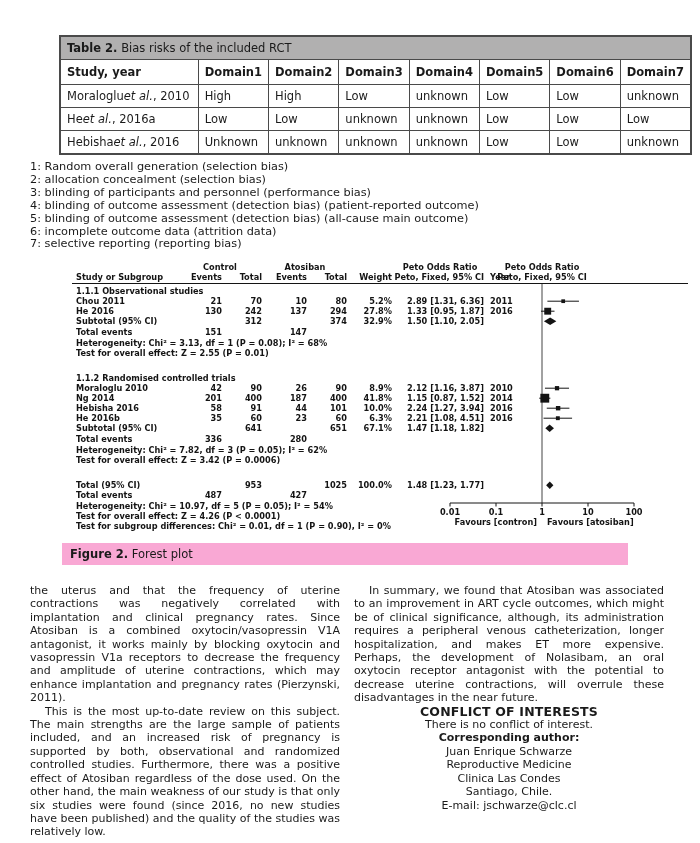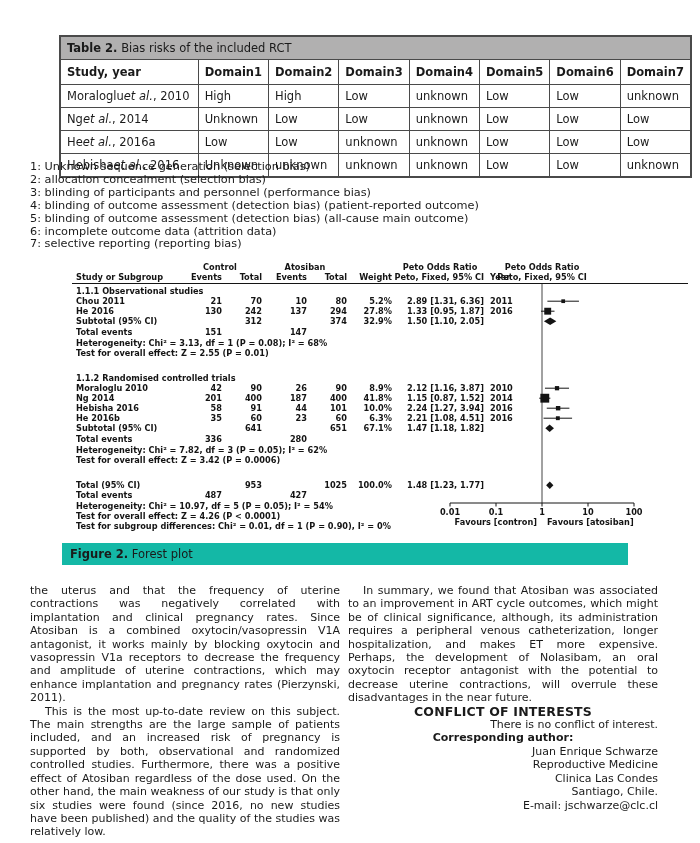--- a/index.html
+++ b/index.html
@@ -15,31 +15,31 @@
   .t2caption{background:#b1b0b0;font-weight:normal;padding:3px 8px;}
   .t2caption b{font-weight:700;}
   table.t2 th{font-weight:700;padding:5px 6px;}
   table.t2 td{padding:4px 6px;}
   .colstudy{width:212px;}
   
   .footnotes{position:absolute;left:30px;top:161px;font-size:11.3px;line-height:12.9px;}
   .footnotes p{margin:0;}
   
   .figwrap{position:absolute;left:48px;top:262px;margin-left:24px;}
-  .figcaption{position:absolute;left:62px;top:543px;width:558px;background:#14b8a6;
+  .figcaption{position:absolute;left:62px;top:543px;width:558px;background:#f9a8d4;
     font-size:11.5px;padding:4px 0 4px 8px;}
   .figcaption b{font-weight:700;}
   
-  .cols{position:absolute;left:30px;top:584px;width:639px;display:flex;gap:8px;}
+  .cols{position:absolute;left:30px;top:584px;width:639px;display:flex;gap:14px;}
   .col{width:310px;font-size:11px;line-height:13.4px;text-align:justify;}
   .col p{margin:0;}
   .col p.indent{text-indent:15px;}
   .coih{font-size:12.5px;font-weight:700;margin:15px 0 3px 0;letter-spacing:.2px;text-align:center;}
   .authh{font-weight:700;margin-top:14px;text-align:center;}
-  .authline{text-align:right;}
+  .authline{text-align:center;}
 </style>
 </head>
 <body>
 
 <div class="t2wrap">
   <table class="t2">
     <tbody>
       <tr>
         <td class="t2caption" colspan="8"><b>Table 2.</b><span> Bias risks of the included RCT</span></td>
       </tr>
@@ -59,30 +59,20 @@
           <td>Moraloglu<i>et al.</i>, 2010</td>
           <td>High</td>
           <td>High</td>
           <td>Low</td>
           <td>unknown</td>
           <td>Low</td>
           <td>Low</td>
           <td>unknown</td>
         </tr>
         <tr>
-          <td>Ng<i>et al.</i>, 2014</td>
-          <td>Unknown</td>
-          <td>Low</td>
-          <td>Low</td>
-          <td>unknown</td>
-          <td>Low</td>
-          <td>Low</td>
-          <td>Low</td>
-        </tr>
-        <tr>
           <td>He<i>et al.</i>, 2016a</td>
           <td>Low</td>
           <td>Low</td>
           <td>unknown</td>
           <td>unknown</td>
           <td>Low</td>
           <td>Low</td>
           <td>Low</td>
         </tr>
         <tr>
@@ -93,21 +83,21 @@
           <td>unknown</td>
           <td>Low</td>
           <td>Low</td>
           <td>unknown</td>
         </tr>
       </tbody>
   </table>
 </div>
 
 <div class="footnotes" id="footnotes">
-    <p>1: Unknown sequence generation (selection bias)</p>
+    <p>1: Random overall generation (selection bias)</p>
     <p>2: allocation concealment (selection bias)</p>
     <p>3: blinding of participants and personnel (performance bias)</p>
     <p>4: blinding of outcome assessment (detection bias) (patient-reported outcome)</p>
     <p>5: blinding of outcome assessment (detection bias) (all-cause main outcome)</p>
     <p>6: incomplete outcome data (attrition data)</p>
     <p>7: selective reporting (reporting bias)</p>
   </div>
 
 <div class="figwrap">
   <svg id="forest" width="616" height="276" viewBox="0 0 616 276">

